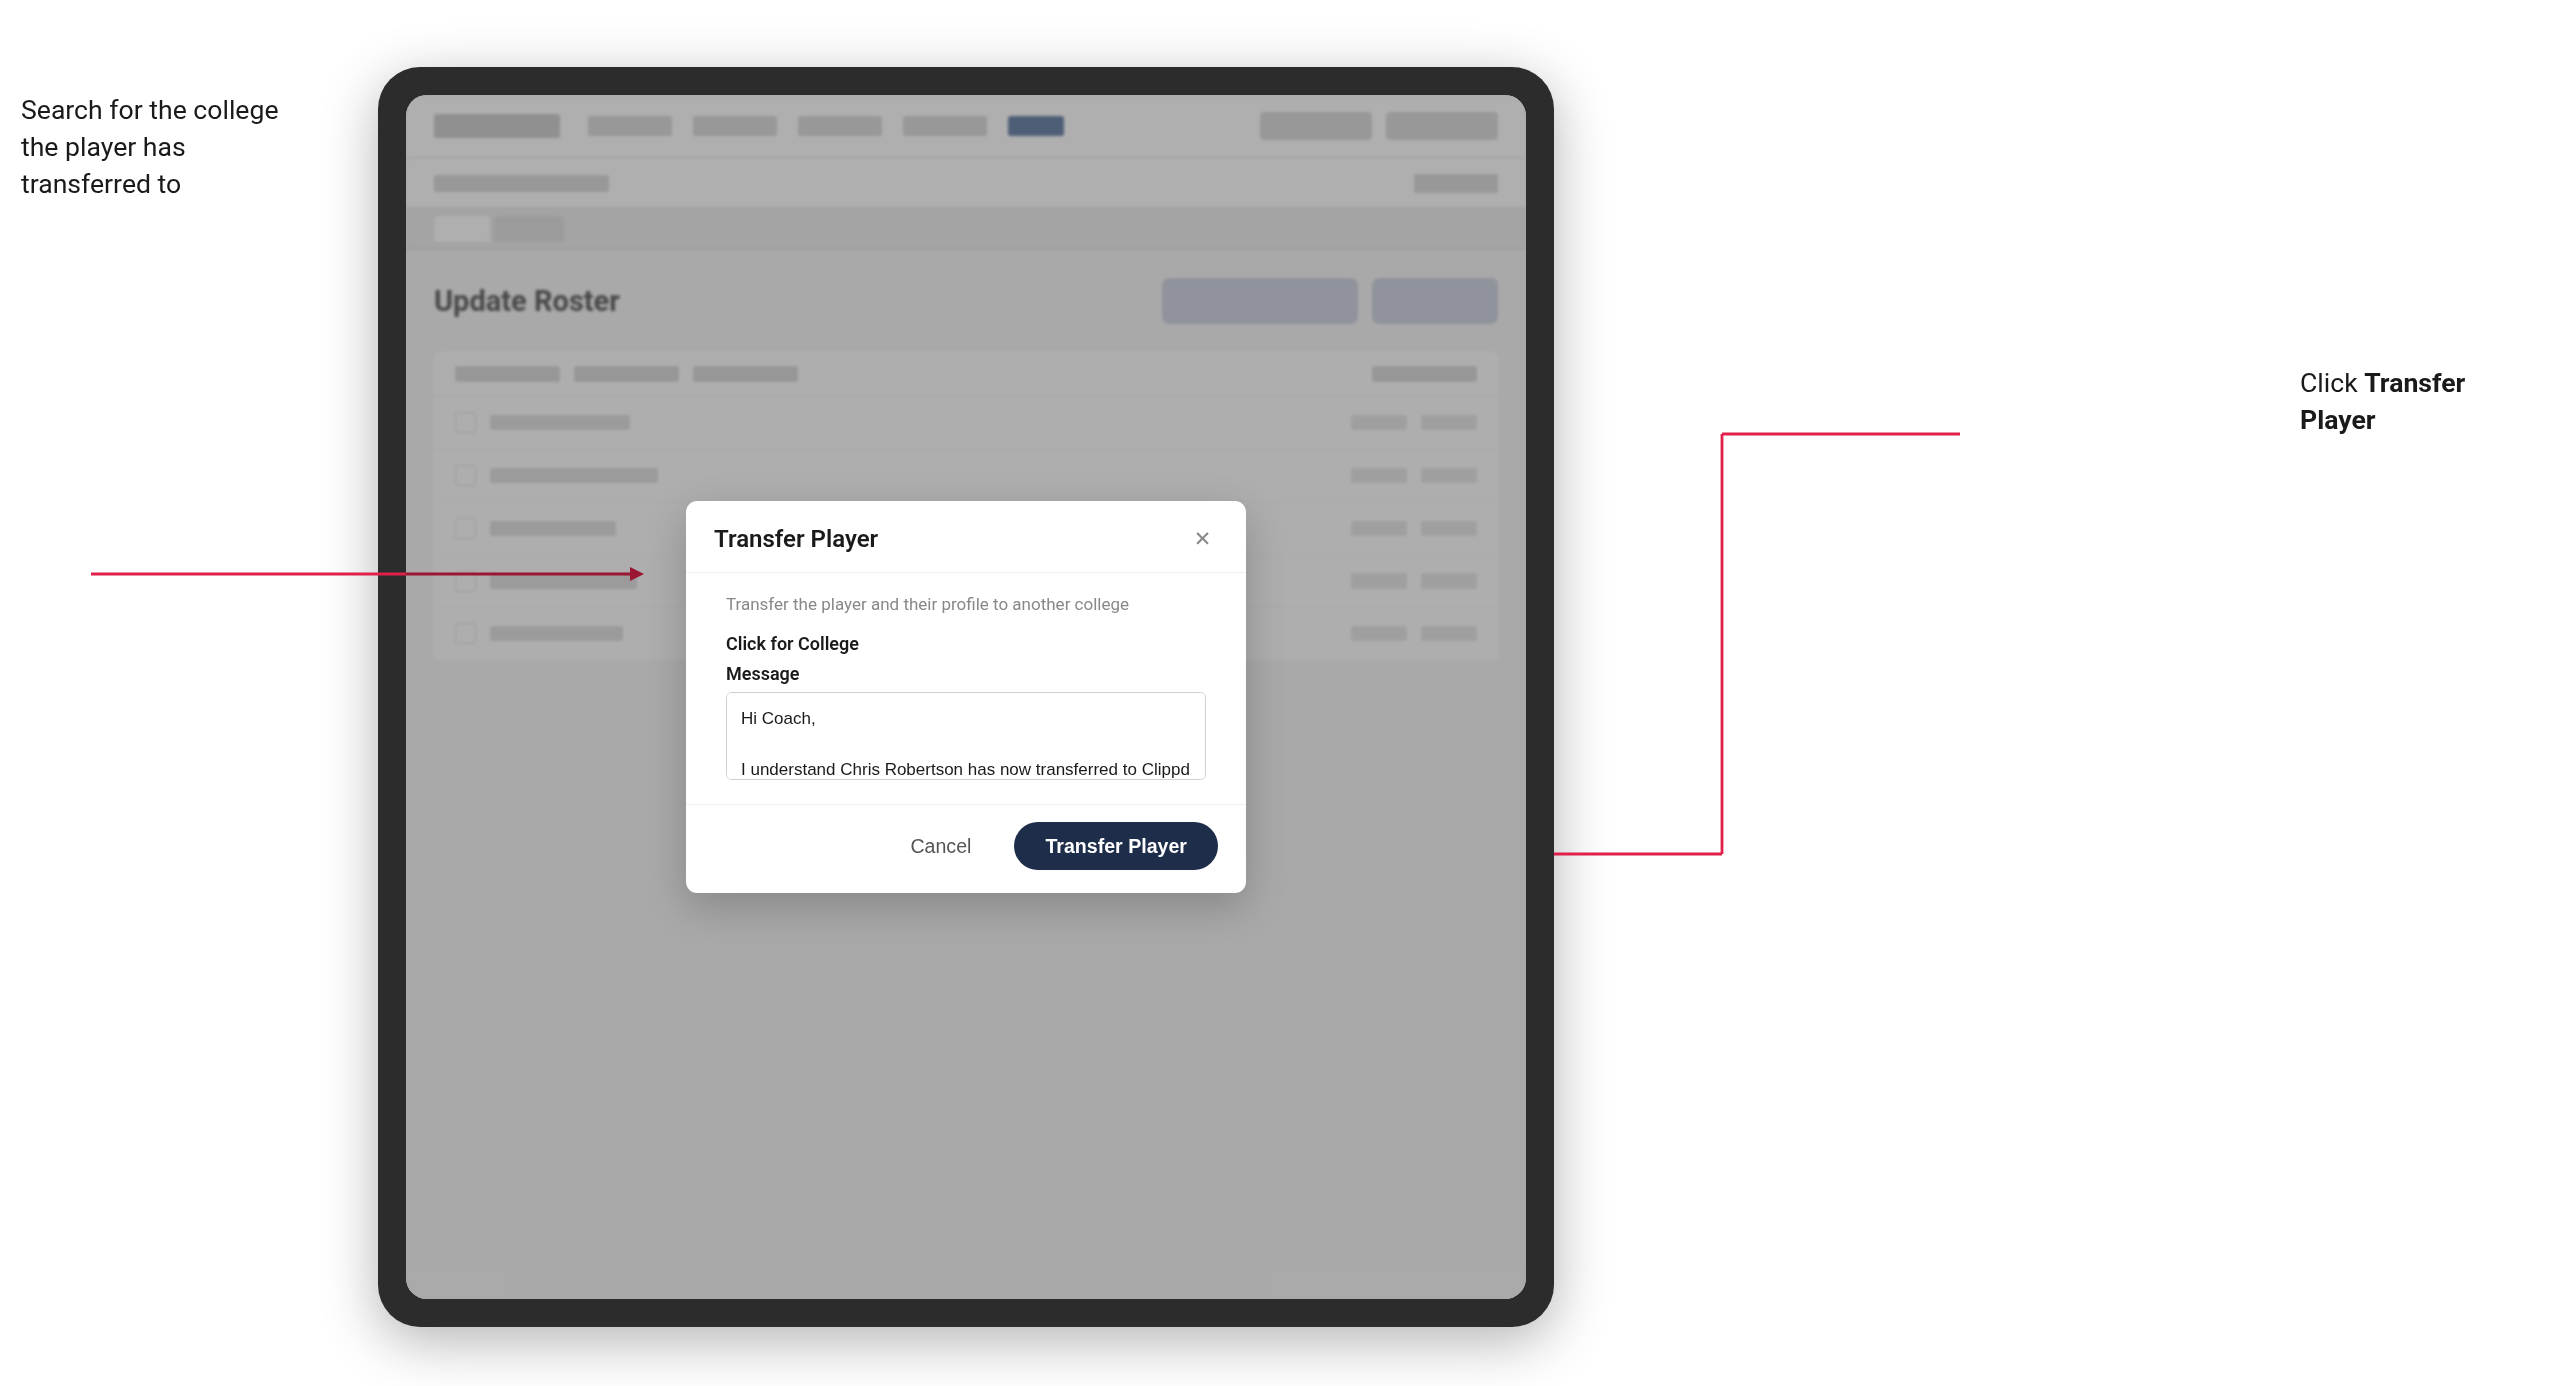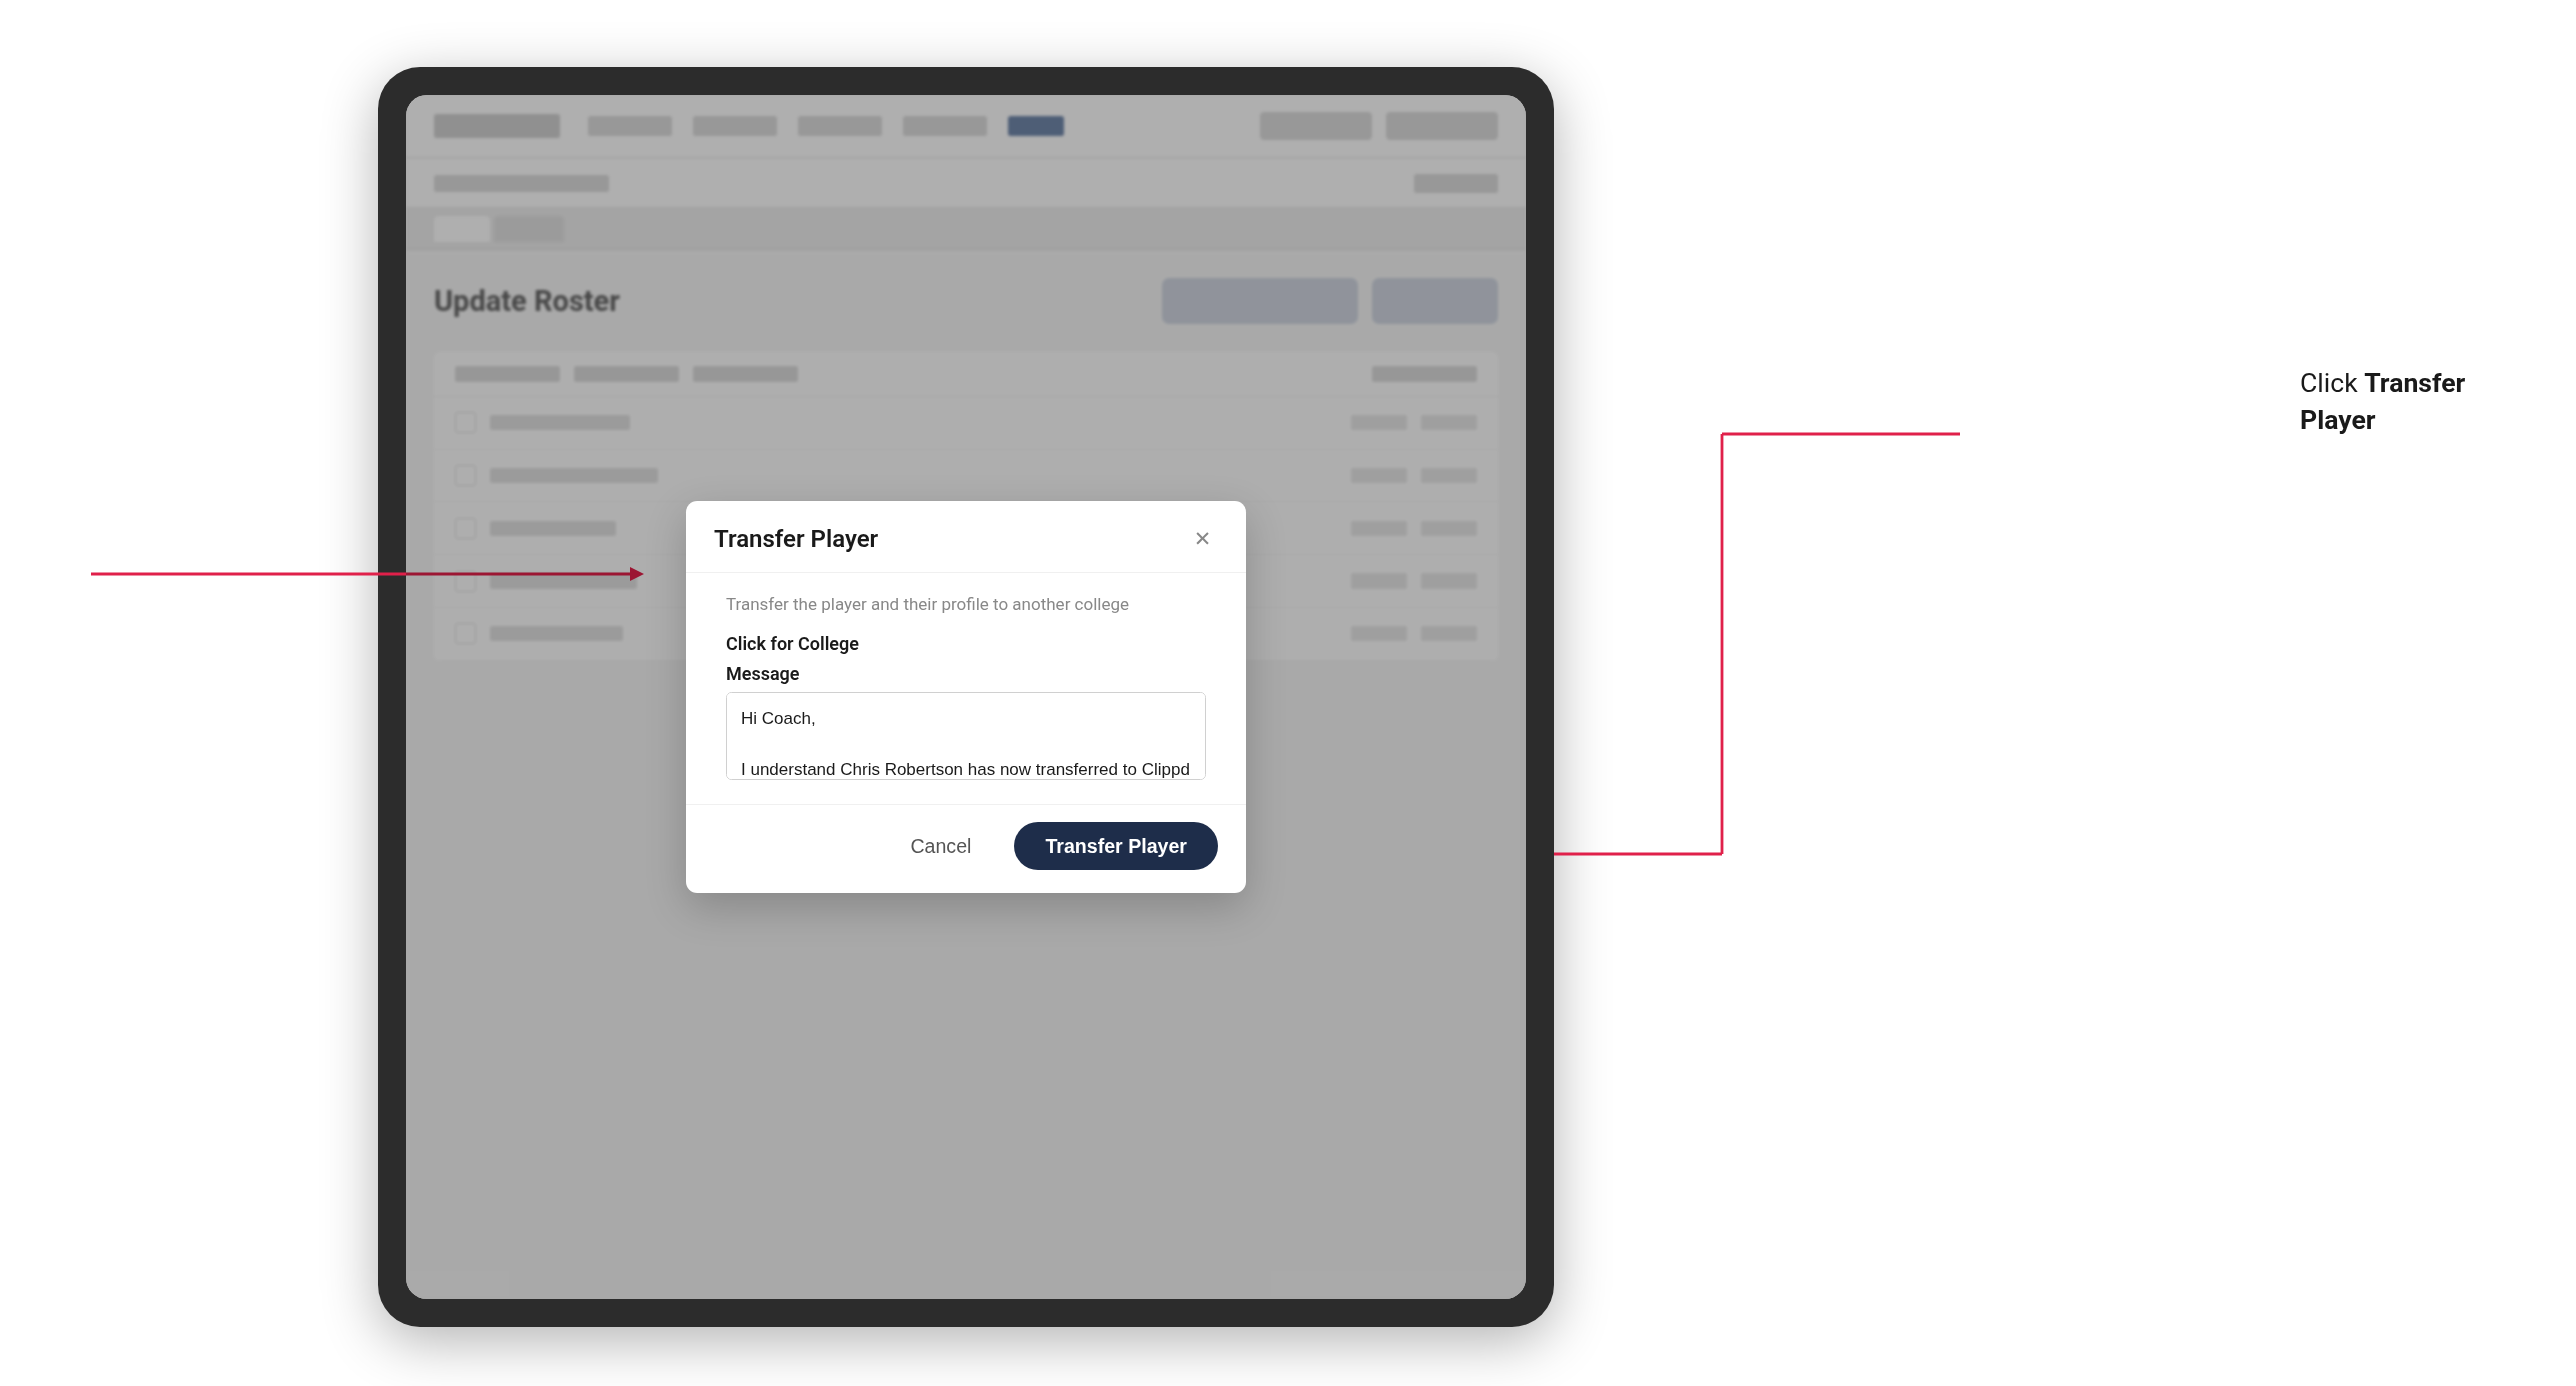--- a/index.html
+++ b/index.html
@@ -389,20 +389,21 @@
       top: 0; left: 0;
       width: 2576px;
       height: 1386px;
       pointer-events: none;
     }
   </style>
 </head>
 <body>
 
 <div class="annotation-left">
+  <p class="annotation-text">Search for the college the player has transferred to</p>
 </div>
 
 <div class="annotation-right">
   <p class="annotation-right-text">
     Click <strong>Transfer Player</strong>
   </p>
 </div>
 
 <div class="tablet">
   <div class="tablet-screen">

